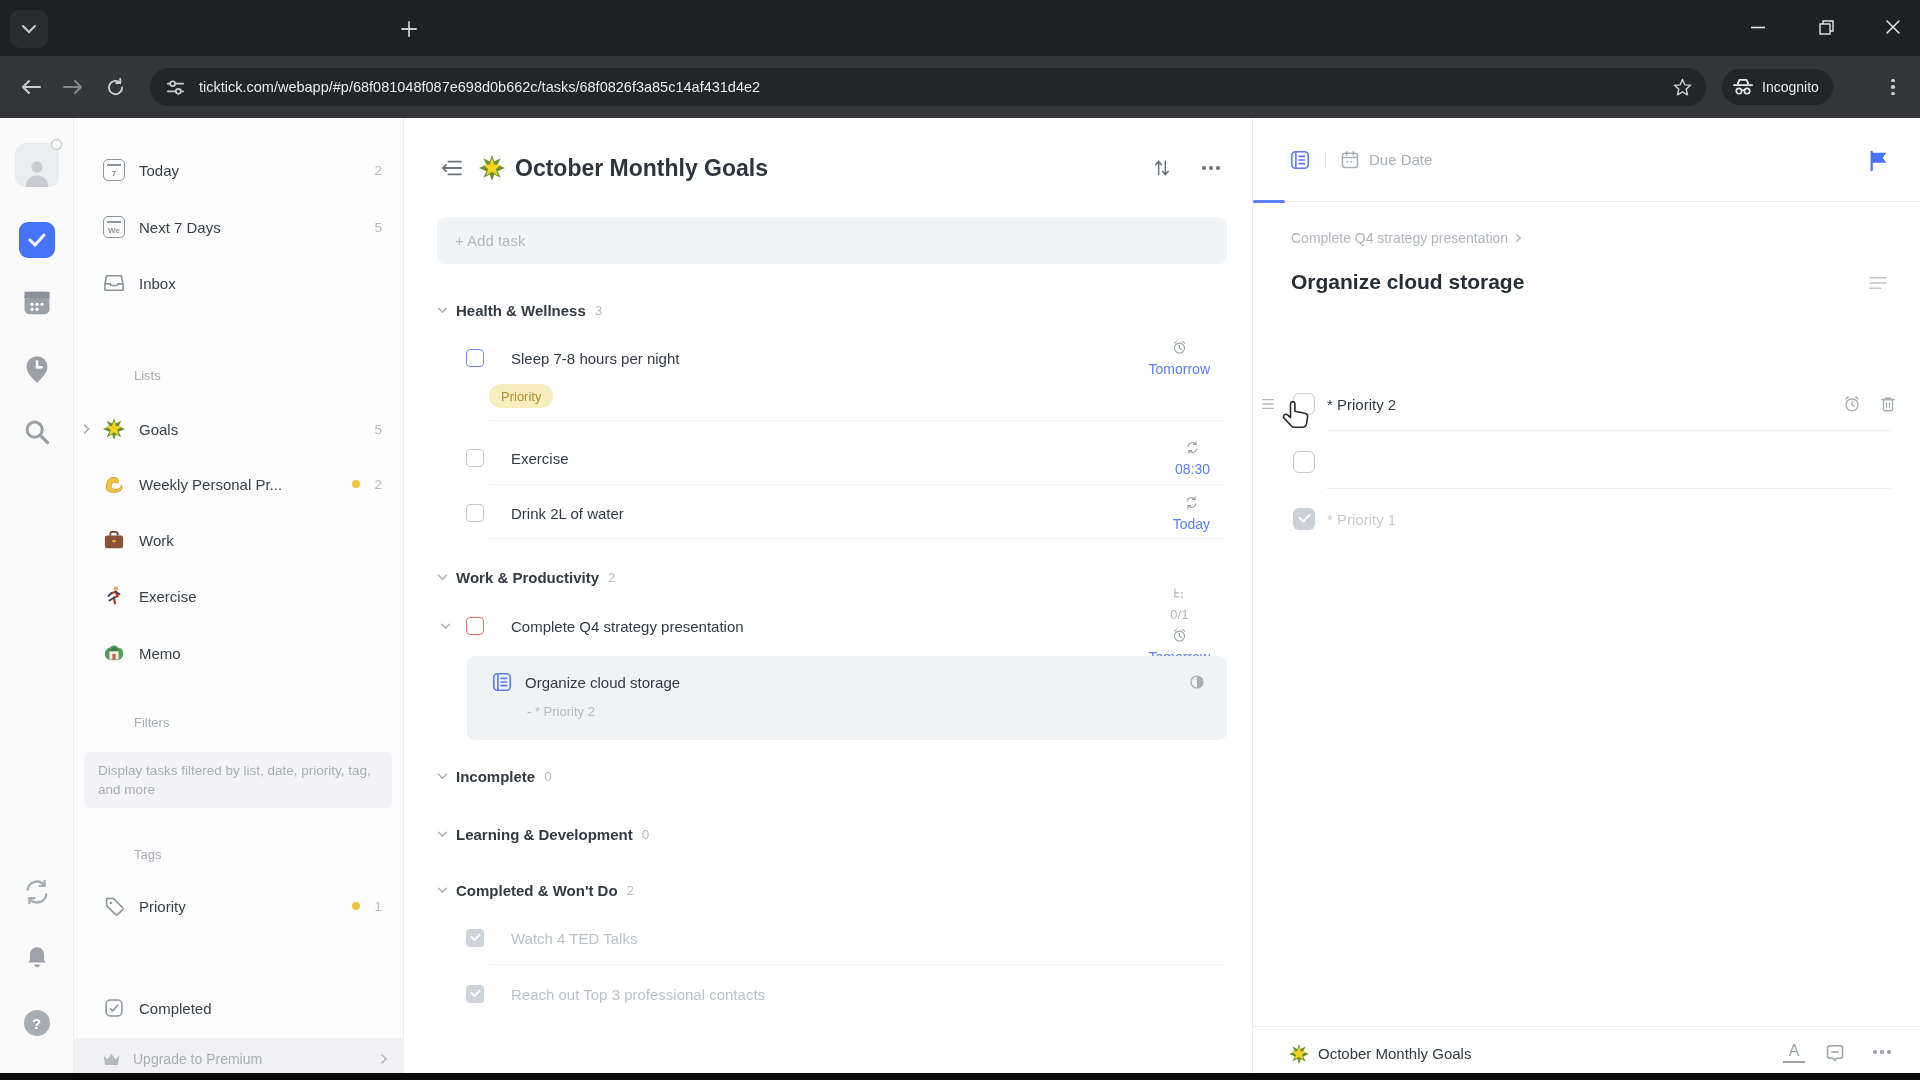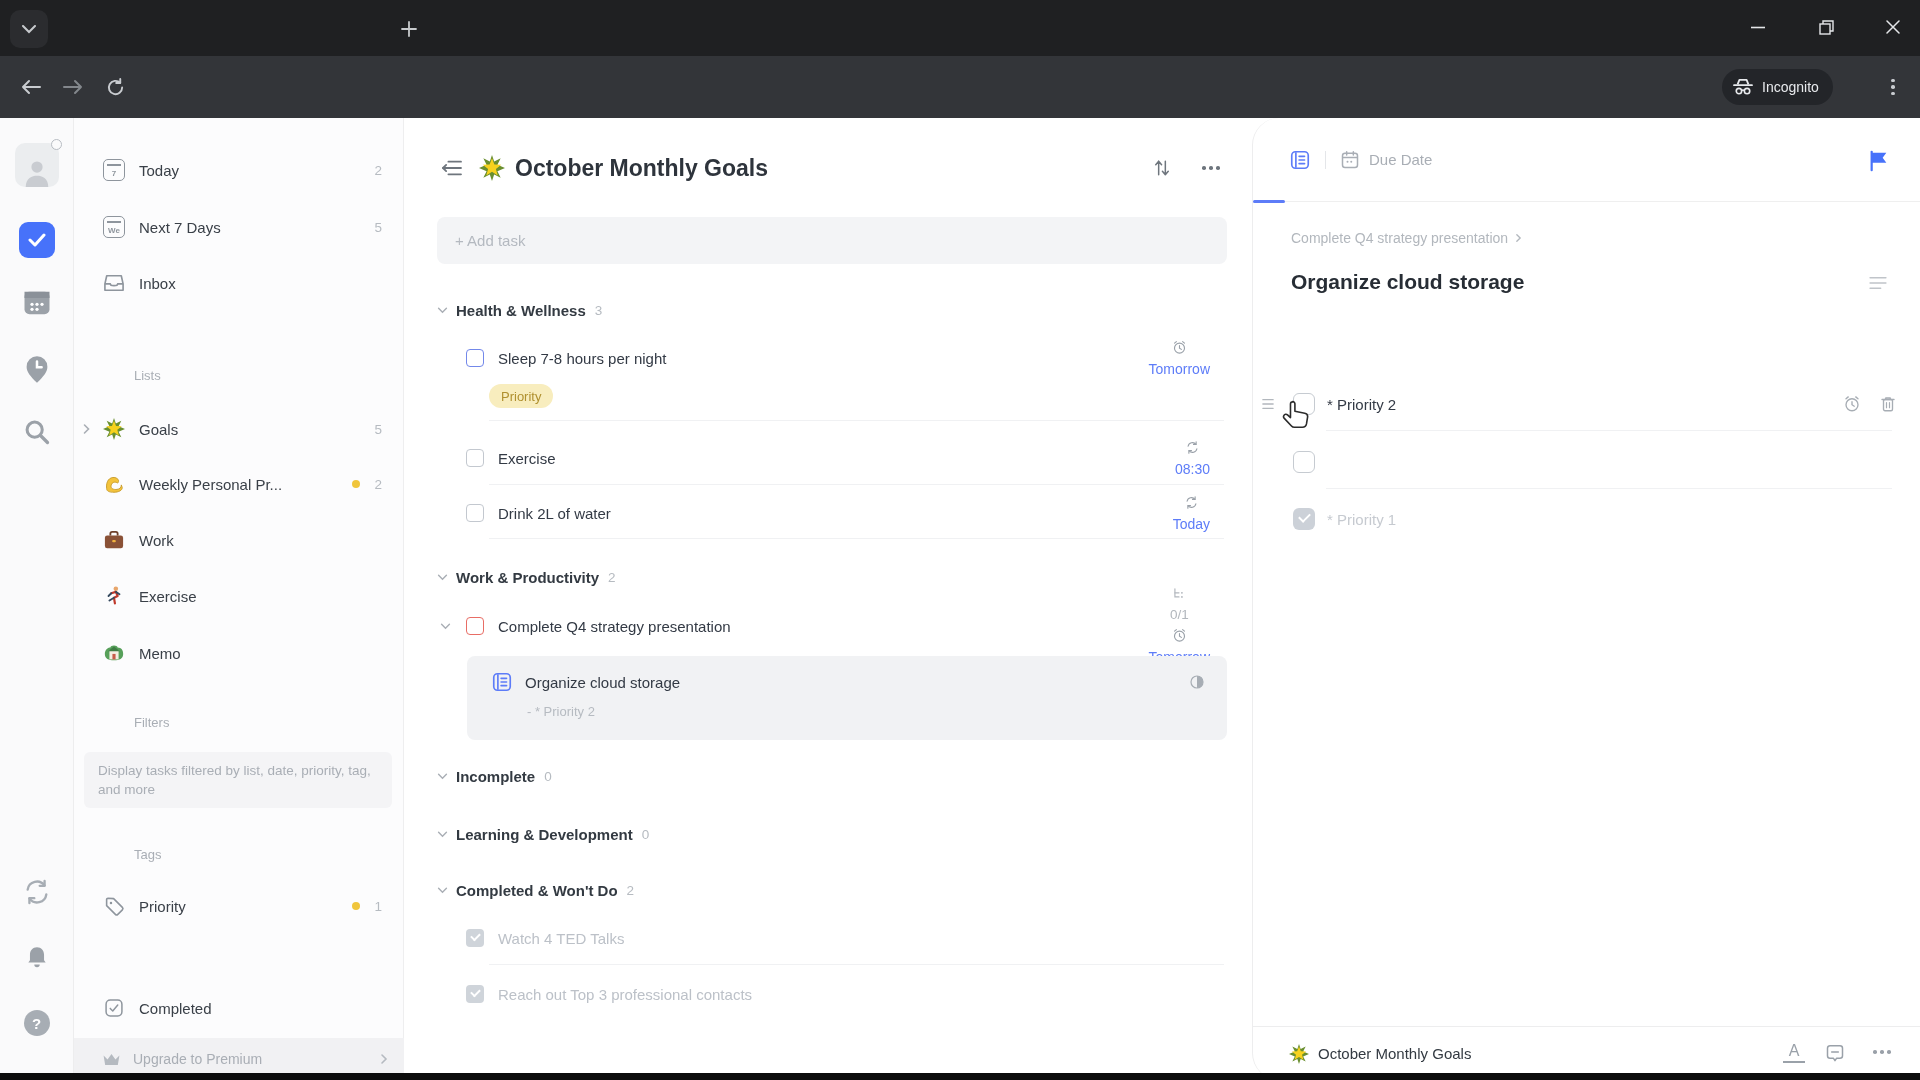--- a/index.html
+++ b/index.html
@@ -53,34 +53,34 @@
   #add-task { position:absolute; left:33px; top:99px; width:790px; height:47px; background:#f3f4f6; border-radius:8px; display:flex; align-items:center; padding-left:18px; color:#b4b9c0; font-size:15px; }
   .sec-head { position:absolute; left:33px; height:36px; display:flex; align-items:center; }
   .sec-title { font-size:15px; font-weight:bold; color:#333a42; margin-left:8px; }
   .sec-count { font-size:13.5px; color:#b6bbc1; margin-left:9px; }
   .task-row { position:absolute; left:0; width:848px; height:44px; display:flex; align-items:center; }
   .cb { width:18px; height:18px; border:1.7px solid #c3c8cf; border-radius:4px; flex:none; }
   .cb.blue { border-color:#7388ea; }
   .cb.red  { border-color:#e86d65; }
   .cb.done { background:#cfd4da; border:none; position:relative; }
   .cb.done::after { content:""; position:absolute; left:4.5px; top:3.5px; width:7px; height:4px; border-left:2px solid #fff; border-bottom:2px solid #fff; transform:rotate(-45deg); }
-  .task-title { font-size:15px; color:#333a45; margin-left:14px; flex:1; }
+  .task-title { font-size:15px; color:#333a45; margin-left:27px; flex:1; }
   .task-title.dim { color:#bcc1c8; }
   .task-meta { display:flex; align-items:center; gap:6px; margin-right:42px;flex-direction:column; }
   .meta-date { font-size:14px; color:#5d7cf8; }
   .meta-gray { font-size:13.5px; color:#b2b7bd; }
   .tdiv { position:absolute; left:85px; right:28px; height:1px; background:#f0f1f3; }
   #tag-pill { position:absolute; left:85px; top:266px; height:24px; background:#f8edbe; border-radius:12px; padding:0 12px; display:flex; align-items:center; font-size:13px; color:#b0902f; }
   #sel-row { position:absolute; left:63px; top:538px; width:760px; height:84px; background:#f1f2f4; border-radius:8px; }
   #sel-title-line { position:absolute; left:24px; top:15px; display:flex; align-items:center; }
   #sel-title { font-size:15px; color:#333a45; margin-left:12px; }
   #sel-note { position:absolute; left:60px; top:48px; font-size:13px; color:#b6bbc1; }
 
   
-  #panel { position:absolute; left:1252px; top:0; width:668px; height:962px; border-left:1px solid #ededee;border-radius:27px; }
+  #panel { position:absolute; left:1252px; top:0; width:668px; height:962px; border-left:1px solid #ededee; }
   #panel-header { position:absolute; left:0; top:0; width:668px; height:84px; border-bottom:1px solid #efefef; display:flex; align-items:center; padding-left:36px; }
   #panel-tab-indicator { position:absolute; left:0; bottom:-2px; width:32px; height:3px; background:#5d7cf8; border-radius:2px; }
   #view-label { font-size:15px; color:#a9aeb5; margin-left:9px; }
   #panel-flag { position:absolute; right:30px; top:32px; }
   #breadcrumb { position:absolute; left:38px; top:112px; display:flex; align-items:center; font-size:14px; color:#b2b7bd; }
   #panel-title { position:absolute; left:38px; top:152px; font-size:21px; font-weight:bold; color:#272d35; }
   #panel-menu-ic { position:absolute; right:32px; top:158px; }
   .chk-row { position:absolute; left:0; width:668px; height:44px; display:flex; align-items:center; }
   .chk { width:22px; height:22px; border:1.8px solid #c6cbd1; border-radius:6px; flex:none; margin-left:40px; }
   .chk.done { background:#ccd1d8; border:none; position:relative; }
@@ -141,20 +141,31 @@
     <svg width="20" height="16" viewBox="0 0 20 16">
         <path d="M1 8 H18 M12 2 L18 8 L12 14" stroke="#83878c" stroke-width="2" fill="none" stroke-linecap="round" stroke-linejoin="round"></path>
       </svg>
   </div>
   <div class="navbtn" style="margin-left:8px">
     <svg width="19" height="19" viewBox="0 0 20 20">
         <path d="M17 10 a7 7 0 1 1 -2.1-5" fill="none" stroke="#c9ccd0" stroke-width="2" stroke-linecap="round"></path>
         <path d="M15 1 V5.3 H10.7" fill="none" stroke="#c9ccd0" stroke-width="2" stroke-linecap="round" stroke-linejoin="round"></path>
       </svg>
   </div>
+  <div id="omnibox">
+    <svg width="19" height="19" viewBox="0 0 20 20">
+      <path d="M2 6 H18 M2 14 H18" stroke="#c9ccd0" stroke-width="1.8" stroke-linecap="round"></path>
+      <circle cx="7" cy="6" r="2.6" fill="#232529" stroke="#c9ccd0" stroke-width="1.8"></circle>
+      <circle cx="13" cy="14" r="2.6" fill="#232529" stroke="#c9ccd0" stroke-width="1.8"></circle>
+    </svg>
+    <div id="url-text">ticktick.com/webapp/#p/68f081048f087e698d0b662c/tasks/68f0826f3a85c14af431d4e2</div>
+    <svg width="19" height="19" viewBox="0 0 20 20">
+      <path d="M10 1.5 L12.4 7.2 L18.5 7.7 L13.9 11.7 L15.3 17.7 L10 14.5 L4.7 17.7 L6.1 11.7 L1.5 7.7 L7.6 7.2 Z" fill="none" stroke="#c9ccd0" stroke-width="1.5" stroke-linejoin="round"></path>
+    </svg>
+  </div>
   <div id="incognito-badge">
     <svg width="22" height="18" viewBox="0 0 24 20">
       <path d="M2 8 H22" stroke="#e8eaed" stroke-width="2" stroke-linecap="round"></path>
       <path d="M6 7 L8 2 H16 L18 7" fill="none" stroke="#e8eaed" stroke-width="2" stroke-linejoin="round"></path>
       <circle cx="7.5" cy="14.5" r="3" fill="none" stroke="#e8eaed" stroke-width="1.8"></circle>
       <circle cx="16.5" cy="14.5" r="3" fill="none" stroke="#e8eaed" stroke-width="1.8"></circle>
       <path d="M10.5 14 Q12 12.8 13.5 14" fill="none" stroke="#e8eaed" stroke-width="1.6"></path>
     </svg>
     <span>Incognito</span>
   </div>

